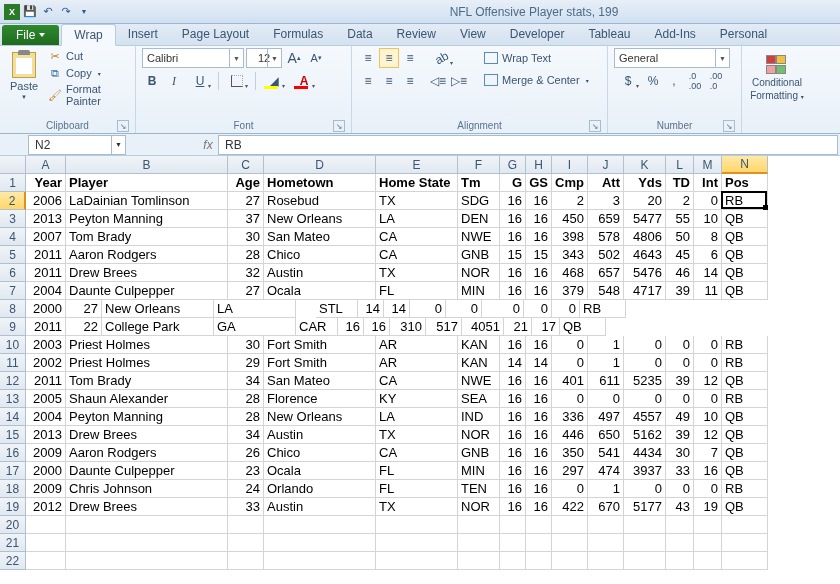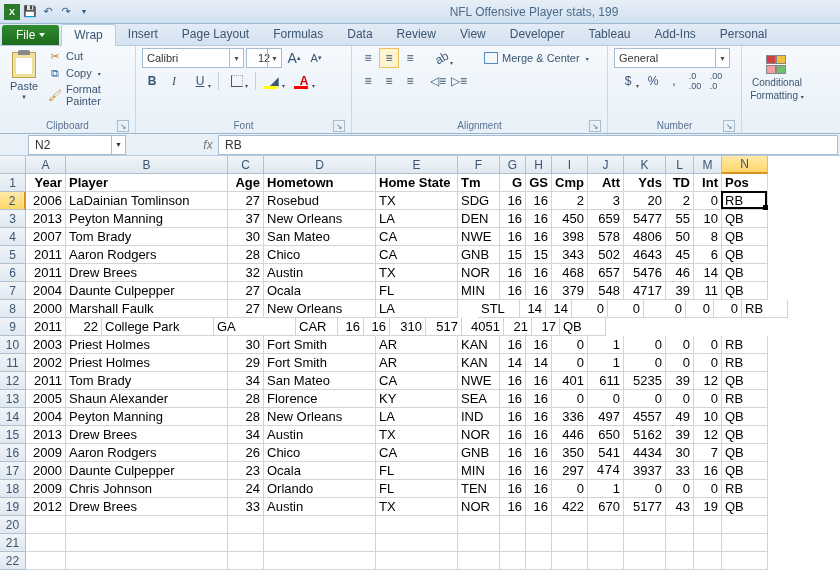--- a/index.html
+++ b/index.html
@@ -209,20 +209,24 @@
         <div class="align-row">
           <div class="btn">≡</div>
           <div class="btn">≡</div>
           <div class="btn">≡</div>
           <div style="width:6px;"></div>
           <div class="btn">◁≡</div>
           <div class="btn">▷≡</div>
         </div>
       </div>
       <div class="align-right">
+        <div class="wide-btn">
+            <span class="wrap-icon"></span>
+            <span>Wrap Text</span>
+          </div>
         <div class="wide-btn">
             <span class="merge-icon"></span>
             <span>Merge &amp; Center</span>
             <span style="font-size:6px;margin-left:2px;">▾</span>
           </div>
       </div>
     </div>
     <div class="group-label"><span>Alignment</span><span class="launcher">↘</span></div>
   </div>
 
@@ -423,21 +427,20 @@
         <div class="cell num" style="width: 26px;">16</div>
         <div class="cell num" style="width: 36px;">379</div>
         <div class="cell num" style="width: 36px;">548</div>
         <div class="cell num" style="width: 42px;">4717</div>
         <div class="cell num" style="width: 28px;">39</div>
         <div class="cell num" style="width: 28px;">11</div>
         <div class="cell" style="width: 46px;">QB</div>
       </div>
       <div class="row">
         <div class="cell num" style="width: 40px;">2000</div>
-        <div class="cell" style="width: 162px;">Marshall Faulk</div>
         <div class="cell num" style="width: 36px;">27</div>
         <div class="cell" style="width: 112px;">New Orleans</div>
         <div class="cell" style="width: 82px;">LA</div>
         <div class="cell" style="width: 42px; margin-left: 20px;">STL</div>
         <div class="cell num" style="width: 26px;">14</div>
         <div class="cell num" style="width: 26px;">14</div>
         <div class="cell num" style="width: 36px;">0</div>
         <div class="cell num" style="width: 36px;">0</div>
         <div class="cell num" style="width: 42px;">0</div>
         <div class="cell num" style="width: 28px;">0</div>
@@ -574,21 +577,21 @@
       <div class="row">
         <div class="cell num" style="width: 40px;">2000</div>
         <div class="cell" style="width: 162px;">Daunte Culpepper</div>
         <div class="cell num" style="width: 36px;">23</div>
         <div class="cell" style="width: 112px;">Ocala</div>
         <div class="cell" style="width: 82px;">FL</div>
         <div class="cell" style="width: 42px;">MIN</div>
         <div class="cell num" style="width: 26px;">16</div>
         <div class="cell num" style="width: 26px;">16</div>
         <div class="cell num" style="width: 36px;">297</div>
-        <div class="cell num" style="width: 36px; font-family: Liberation Mono, monospace;">474</div>
+        <div class="cell num" style="width: 36px;">474</div>
         <div class="cell num" style="width: 42px;">3937</div>
         <div class="cell num" style="width: 28px;">33</div>
         <div class="cell num" style="width: 28px;">16</div>
         <div class="cell" style="width: 46px;">QB</div>
       </div>
       <div class="row">
         <div class="cell num" style="width: 40px;">2009</div>
         <div class="cell" style="width: 162px;">Chris Johnson</div>
         <div class="cell num" style="width: 36px;">24</div>
         <div class="cell" style="width: 112px;">Orlando</div>

